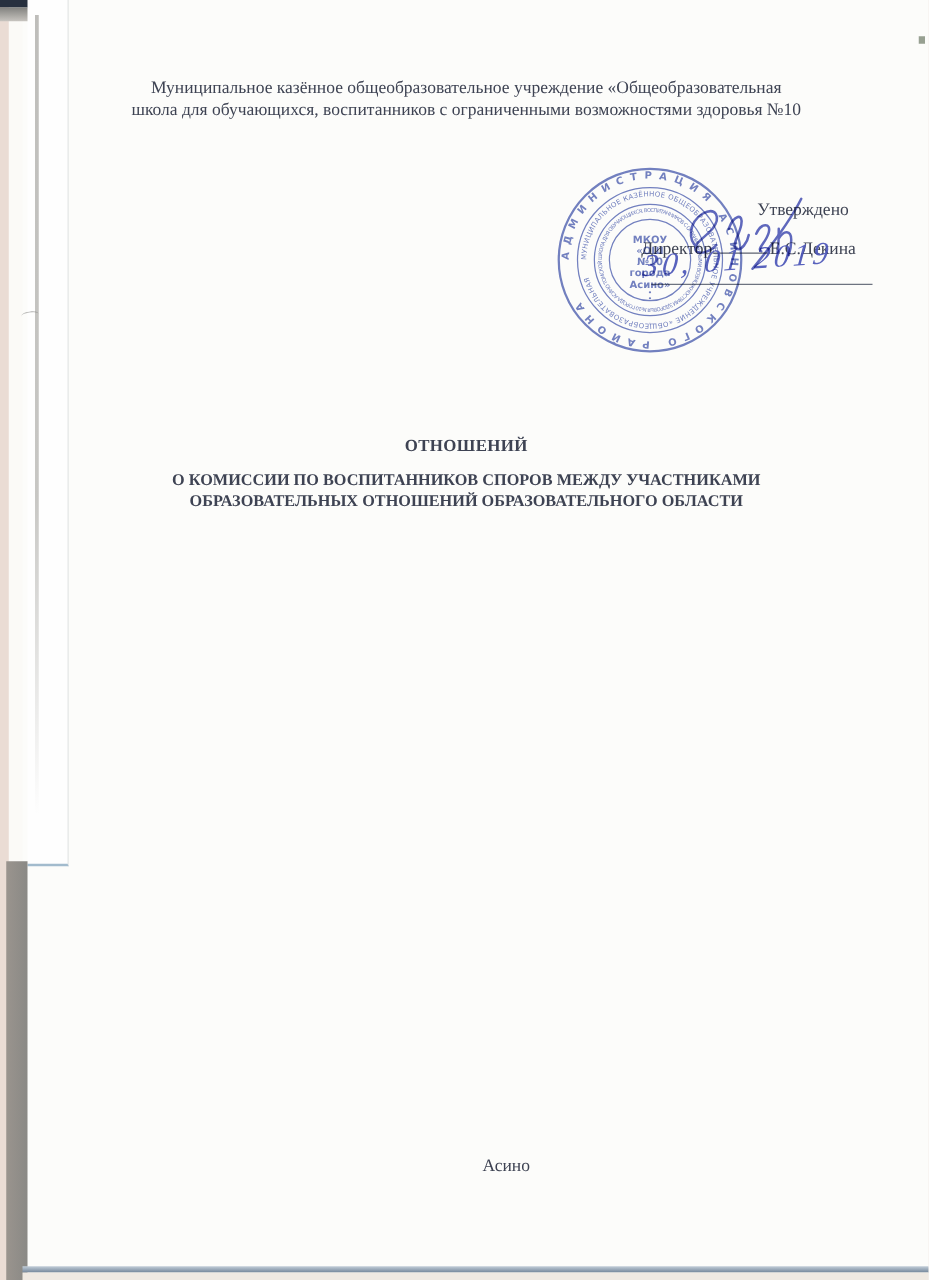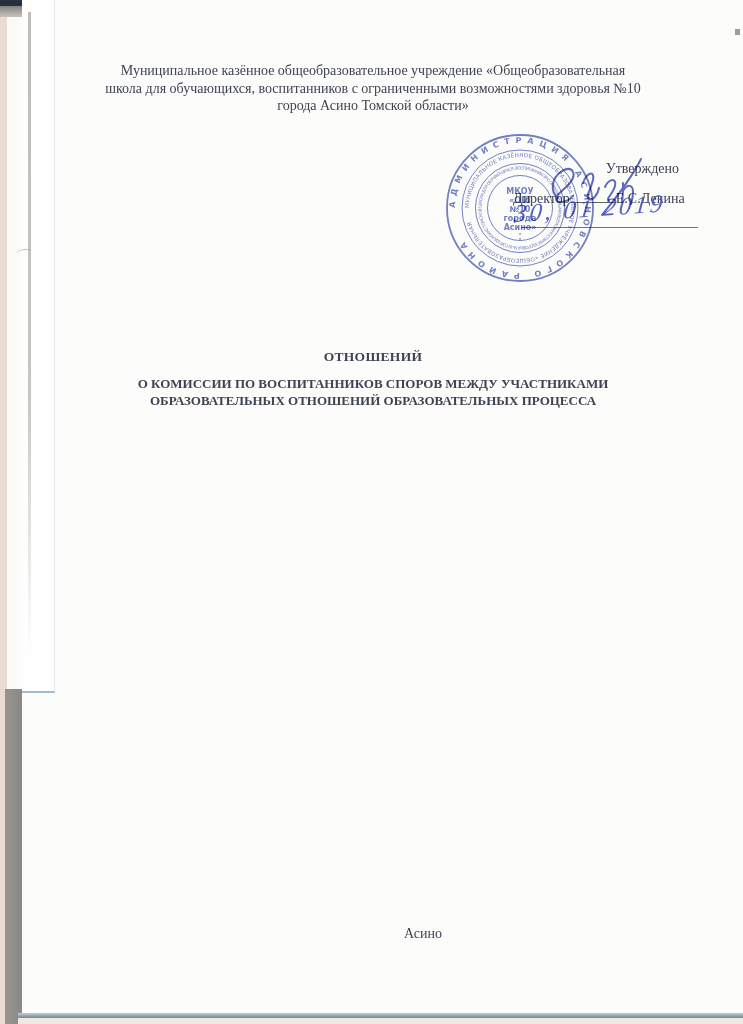--- a/index.html
+++ b/index.html
@@ -28,21 +28,21 @@
   .doc-text{color:#3e4353;}
   .center-col{position:absolute;left:28px;width:690px;text-align:center;}
   .org-header{top:62px;font-size:14px;line-height:17.5px;}
   .doc-title{top:349px;font-size:13.5px;font-weight:bold;letter-spacing:.3px;}
   .doc-subtitle{top:376px;font-size:13px;font-weight:bold;line-height:16.5px;}
   .approved{position:absolute;left:505px;top:161px;width:174px;text-align:right;font-size:14px;}
   .director-row{position:absolute;left:513px;top:189px;font-size:14px;white-space:nowrap;}
   .sig-gap{display:inline-block;width:46px;height:13px;border-bottom:1.2px solid #5c6270;}
   .date-underline{position:absolute;left:521px;top:227px;width:177px;height:0;
                   border-top:1px solid #6d7380;}
-  .footer-city{position:absolute;left:404px;top:926px;font-size:14px;}
+  .footer-city{position:absolute;left:386px;top:926px;font-size:14px;}
   
   .hand-date{position:absolute;left:514px;top:194px;width:170px;
              font-family:"Liberation Serif",serif;font-style:italic;font-size:25px;
              color:#4b55b8;letter-spacing:3px;transform:rotate(-4deg) skewX(-10deg);opacity:.92;}
   .signature-svg{position:absolute;left:542px;top:156px;mix-blend-mode:multiply;}
   .stamp-svg{position:absolute;left:443px;top:131px;mix-blend-mode:multiply;opacity:.8;
              filter:blur(.3px);}
   .stamp-svg text{fill:#5062b4;font-family:"DejaVu Sans",sans-serif;}
   .ring-outer{font-size:8px;font-weight:bold;letter-spacing:5.6px;}
   .ring-middle{font-size:5.6px;letter-spacing:.25px;}
@@ -63,21 +63,20 @@
   <div class="corner-dark"></div>
   <div class="corner-gray"></div>
   <div class="bottom-edge"></div>
   <div class="below-edge"></div>
   <div class="speck"></div>
   <div class="pencil-mark"></div>
 
   <div class="center-col org-header doc-text">
     <div>Муниципальное  казённое общеобразовательное учреждение «Общеобразовательная</div>
     <div>школа для обучающихся, воспитанников с ограниченными возможностями здоровья №10</div>
-    <div>города Асино Томской области»</div>
   </div>
 
   <div class="approved doc-text">Утверждено</div>
 
   <div class="director-row doc-text">
     <span>Директор</span><span class="sig-gap"></span><span>Е.С.Декина</span>
   </div>
 
   <div class="date-underline"></div>
 
@@ -120,18 +119,18 @@
     <text class="stamp-center" x="77" y="90">города</text>
     <text class="stamp-center" x="77" y="99">Асино»</text>
     <text class="stamp-dot" x="77" y="105">•</text>
     <text class="stamp-dot" x="77" y="110">•</text>
   </svg>
 
   <div class="center-col doc-title doc-text">ОТНОШЕНИЙ</div>
 
   <div class="center-col doc-subtitle doc-text">
     <div>О КОМИССИИ ПО ВОСПИТАННИКОВ СПОРОВ МЕЖДУ УЧАСТНИКАМИ</div>
-    <div>ОБРАЗОВАТЕЛЬНЫХ ОТНОШЕНИЙ ОБРАЗОВАТЕЛЬНЫХ ПРОЦЕССА</div>
+    <div>ОБРАЗОВАТЕЛЬНЫХ ОТНОШЕНИЙ ОБРАЗОВАТЕЛЬНОГО ОБЛАСТИ</div>
   </div>
 
   <div class="footer-city doc-text">Асино</div>
 
 </div>
 
 </body></html>

